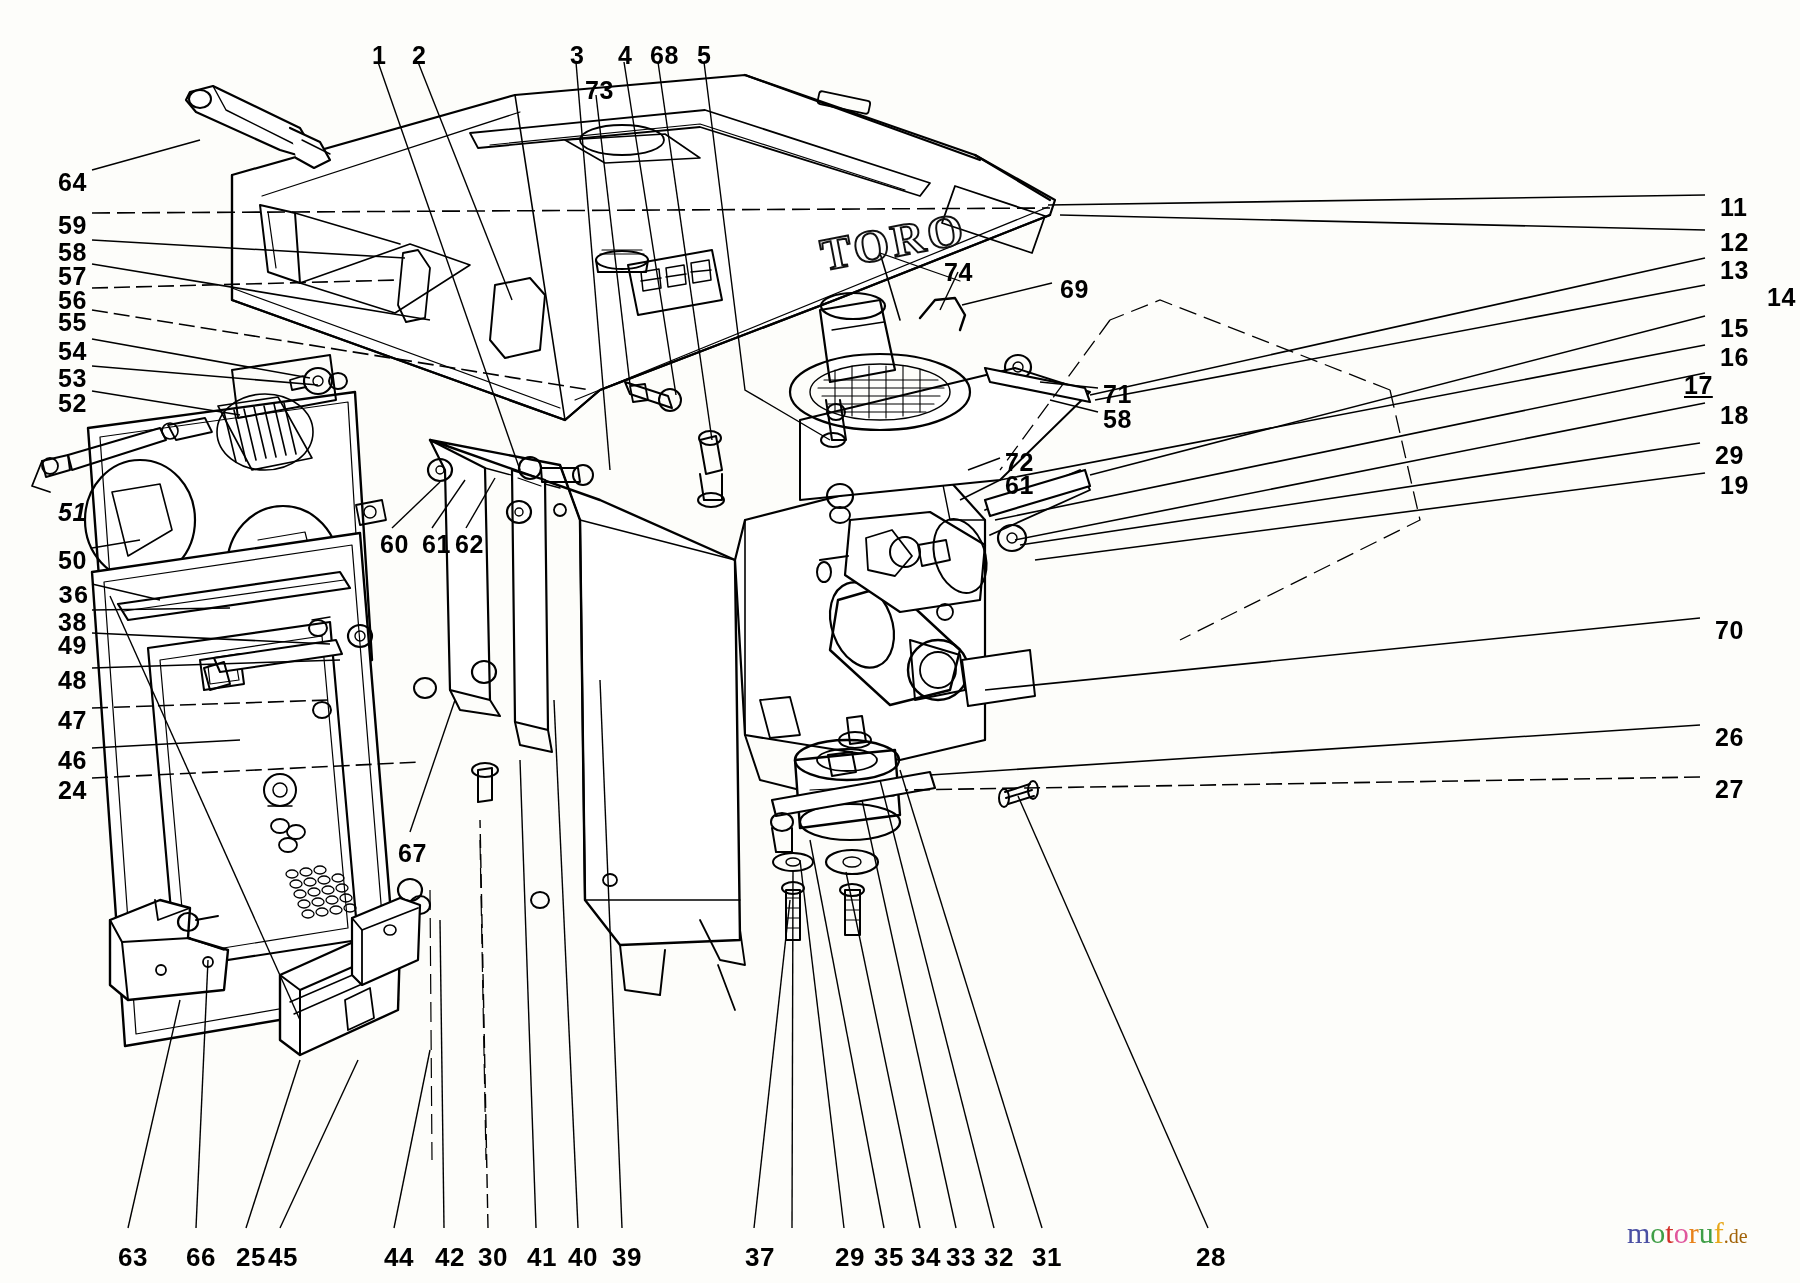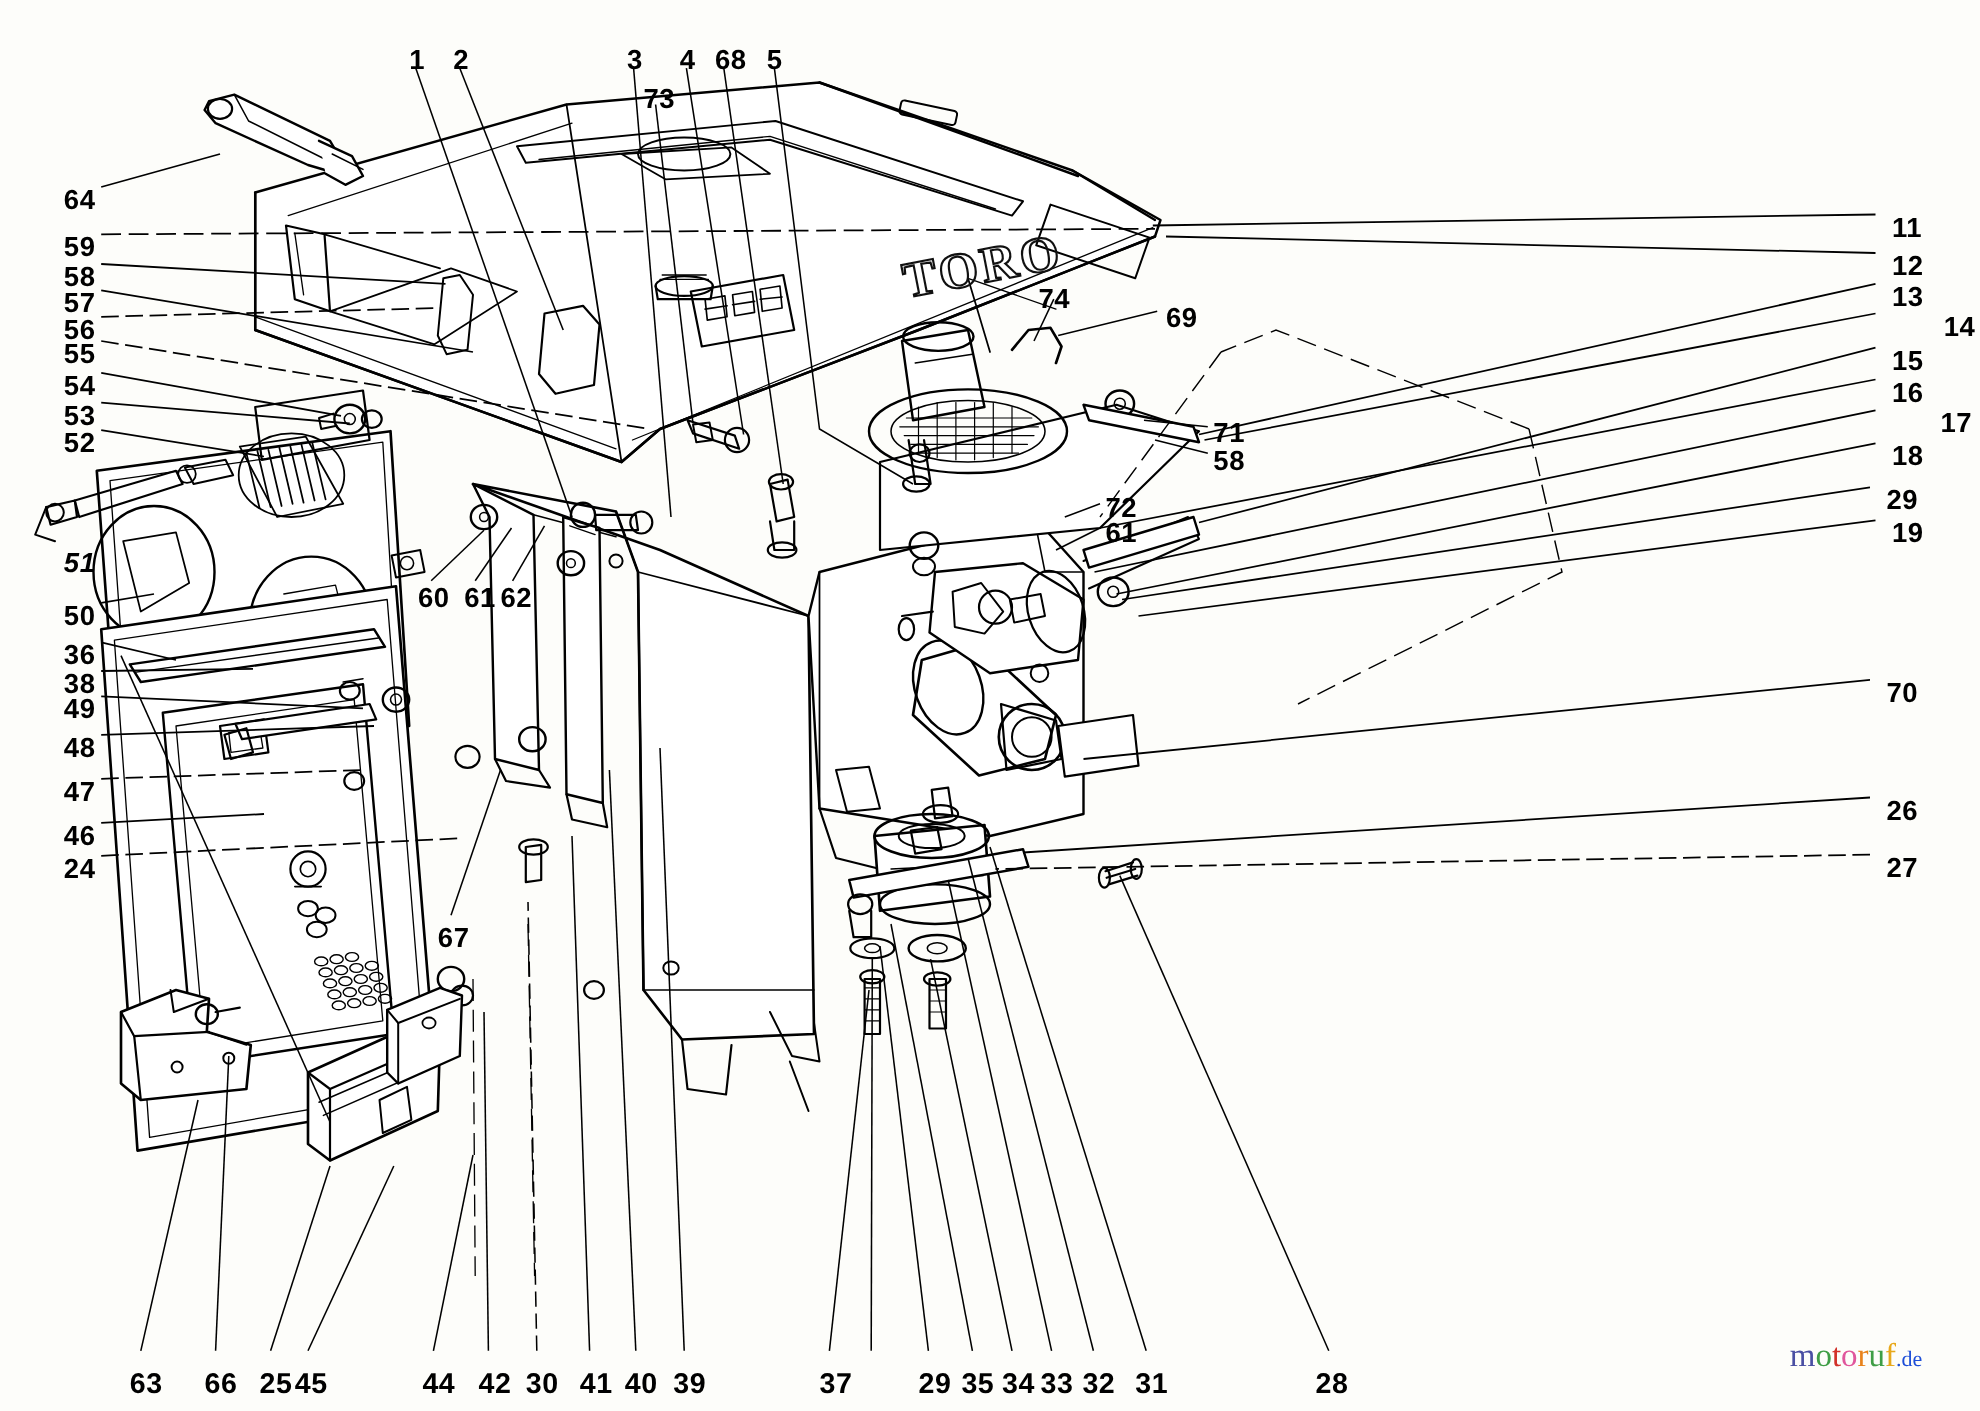--- a/index.html
+++ b/index.html
@@ -34,21 +34,21 @@
     user-select:none;
   }
   .wm span{display:inline;}
   .wm .c1{color:#4a4fa3;}
   .wm .c2{color:#3f9e46;}
   .wm .c3{color:#d2312a;}
   .wm .c4{color:#e0569c;}
   .wm .c5{color:#e8821a;}
   .wm .c6{color:#3f9e46;}
   .wm .c7{color:#e8a81a;}
-  .wm .c8{color:#1d4ed8;font-size:20px;}
+  .wm .c8{color:#a16207;font-size:20px;}
   .logo-toro{
     position:absolute;
     font-family:"Liberation Serif", serif;
     font-weight:bold;
     font-size:46px;
     letter-spacing:3px;
     color:transparent;
     -webkit-text-stroke:2px #111;
     transform:rotate(-11deg);
     white-space:nowrap;
@@ -491,34 +491,34 @@
       <div class="callout" style="left: 58px; top: 213px;">59</div>
       <div class="callout" style="left: 58px; top: 240px;">58</div>
       <div class="callout" style="left: 58px; top: 264px;">57</div>
       <div class="callout" style="left: 58px; top: 288px;">56</div>
       <div class="callout" style="left: 58px; top: 310px;">55</div>
       <div class="callout" style="left: 58px; top: 339px;">54</div>
       <div class="callout" style="left: 58px; top: 366px;">53</div>
       <div class="callout" style="left: 58px; top: 391px;">52</div>
       <div class="callout" style="left: 58px; top: 500px; font-style: italic;">51</div>
       <div class="callout" style="left: 58px; top: 548px;">50</div>
-      <div class="callout" style="left: 58px; top: 584px;">36</div>
+      <div class="callout" style="left: 58px; top: 584px; font-family: Liberation Mono, monospace;">36</div>
       <div class="callout" style="left: 58px; top: 610px;">38</div>
       <div class="callout" style="left: 58px; top: 633px;">49</div>
       <div class="callout" style="left: 58px; top: 668px;">48</div>
       <div class="callout" style="left: 58px; top: 708px;">47</div>
       <div class="callout" style="left: 58px; top: 748px;">46</div>
       <div class="callout" style="left: 58px; top: 778px;">24</div>
       <div class="callout" style="left: 1720px; top: 195px;">11</div>
       <div class="callout" style="left: 1720px; top: 230px;">12</div>
       <div class="callout" style="left: 1720px; top: 258px;">13</div>
       <div class="callout" style="left: 1720px; top: 285px; margin-left: 47px;">14</div>
       <div class="callout" style="left: 1720px; top: 316px;">15</div>
       <div class="callout" style="left: 1720px; top: 345px;">16</div>
-      <div class="callout" style="left: 1764px; top: 373px;">17</div>
+      <div class="callout" style="left: 1684px; top: 373px; text-decoration: underline;">17</div>
       <div class="callout" style="left: 1720px; top: 403px;">18</div>
       <div class="callout" style="left: 1715px; top: 443px;">29</div>
       <div class="callout" style="left: 1720px; top: 473px;">19</div>
       <div class="callout" style="left: 1715px; top: 618px;">70</div>
       <div class="callout" style="left: 1715px; top: 725px;">26</div>
       <div class="callout" style="left: 1715px; top: 777px;">27</div>
       <div class="callout" style="left: 944px; top: 260px;">74</div>
       <div class="callout" style="left: 1060px; top: 277px;">69</div>
       <div class="callout" style="left: 1103px; top: 382px;">71</div>
       <div class="callout" style="left: 1103px; top: 407px;">58</div>

